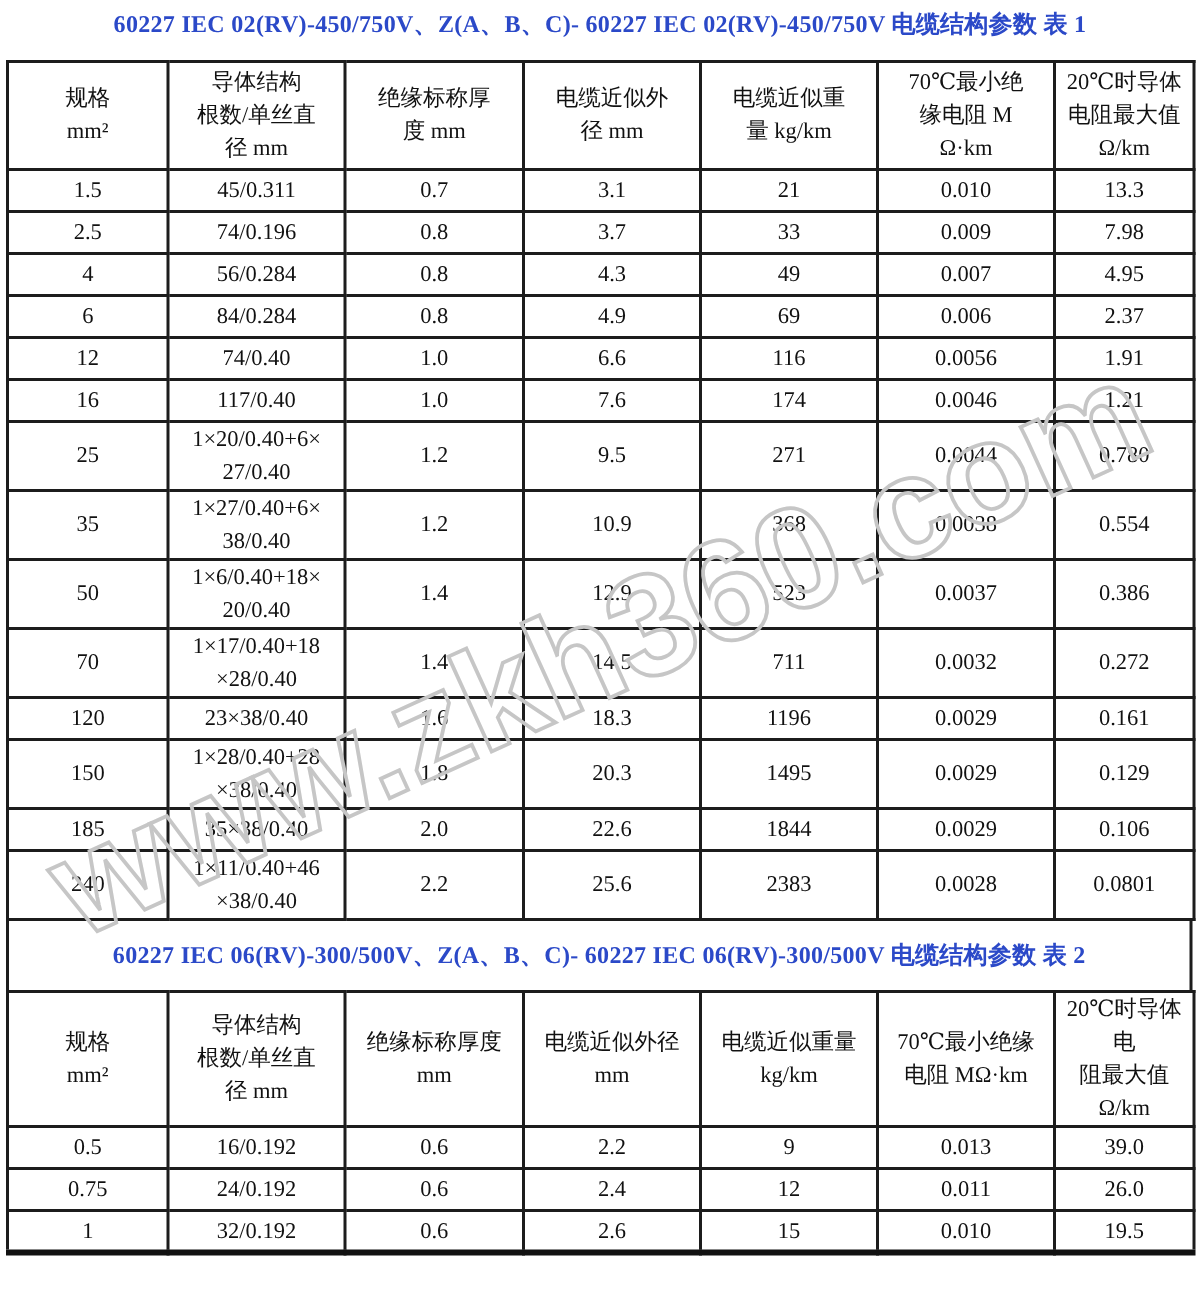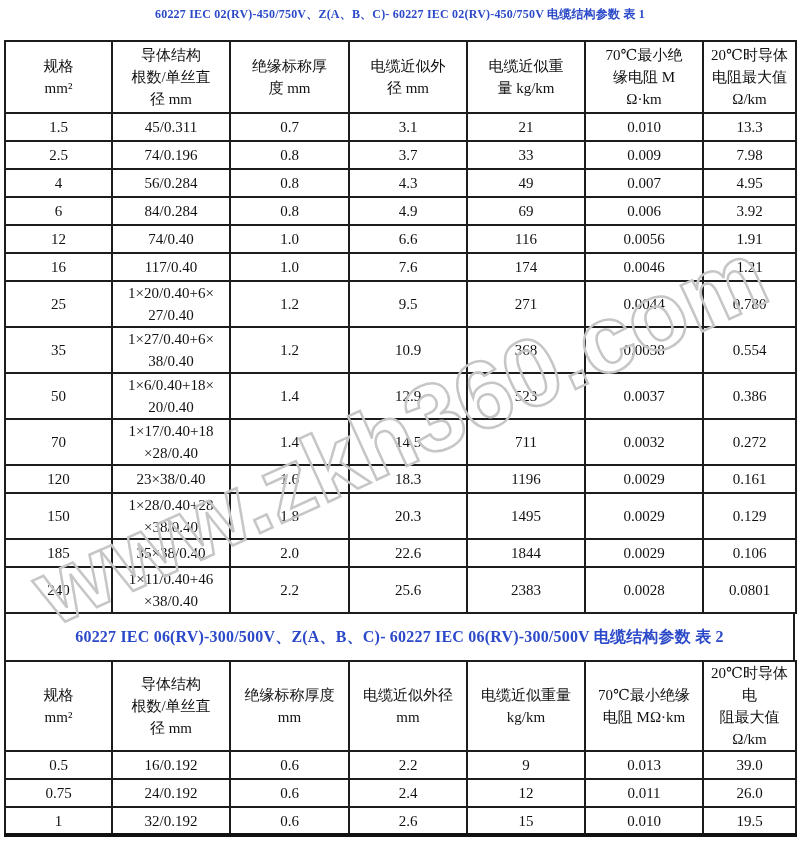--- a/index.html
+++ b/index.html
@@ -12,21 +12,21 @@
     height: 859px;
     position: relative;
     overflow: hidden;
     font-family: "Liberation Serif", "DejaVu Serif", serif;
     color: #111111;
   }
   .doc-title {
     height: 34px;
     padding-top: 6px;
     text-align: center;
-    font-size: 12px;
+    font-size: 16px;
     font-weight: bold;
     color: #2b49c8;
     letter-spacing: 0.2px;
   }
   table.spec-table {
     border-collapse: collapse;
     table-layout: fixed;
     width: 791px;
     margin-left: 4px;
     background: transparent;
@@ -144,21 +144,21 @@
         <td>0.007</td>
         <td>4.95</td>
       </tr>
         <tr class="data-row">
         <td>6</td>
         <td>84/0.284</td>
         <td>0.8</td>
         <td>4.9</td>
         <td>69</td>
         <td>0.006</td>
-        <td>3.92</td>
+        <td>2.37</td>
       </tr>
         <tr class="data-row">
         <td>12</td>
         <td>74/0.40</td>
         <td>1.0</td>
         <td>6.6</td>
         <td>116</td>
         <td>0.0056</td>
         <td>1.91</td>
       </tr>

